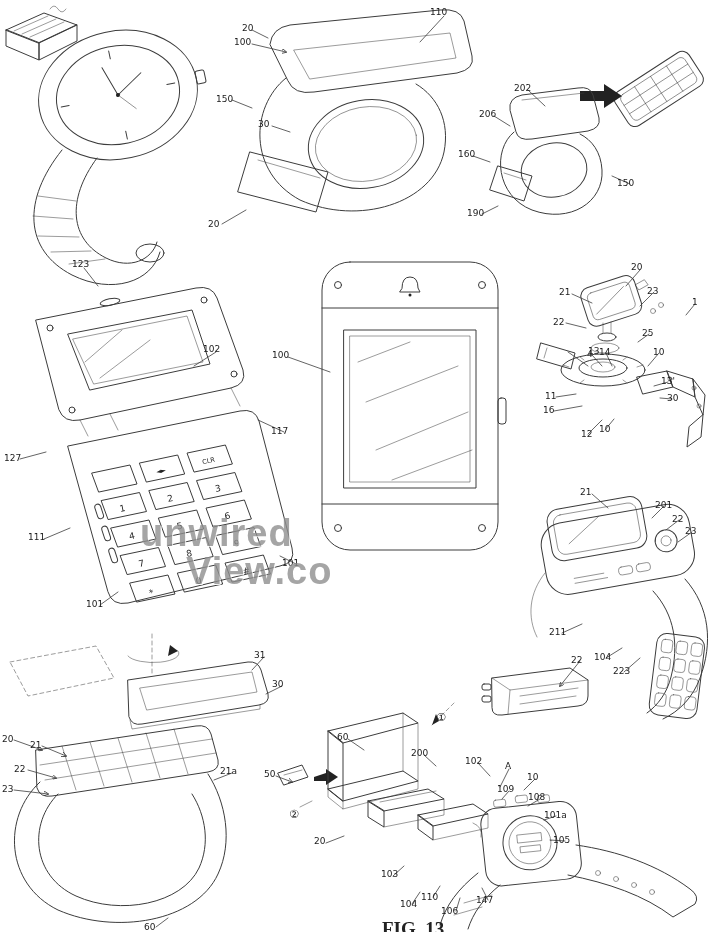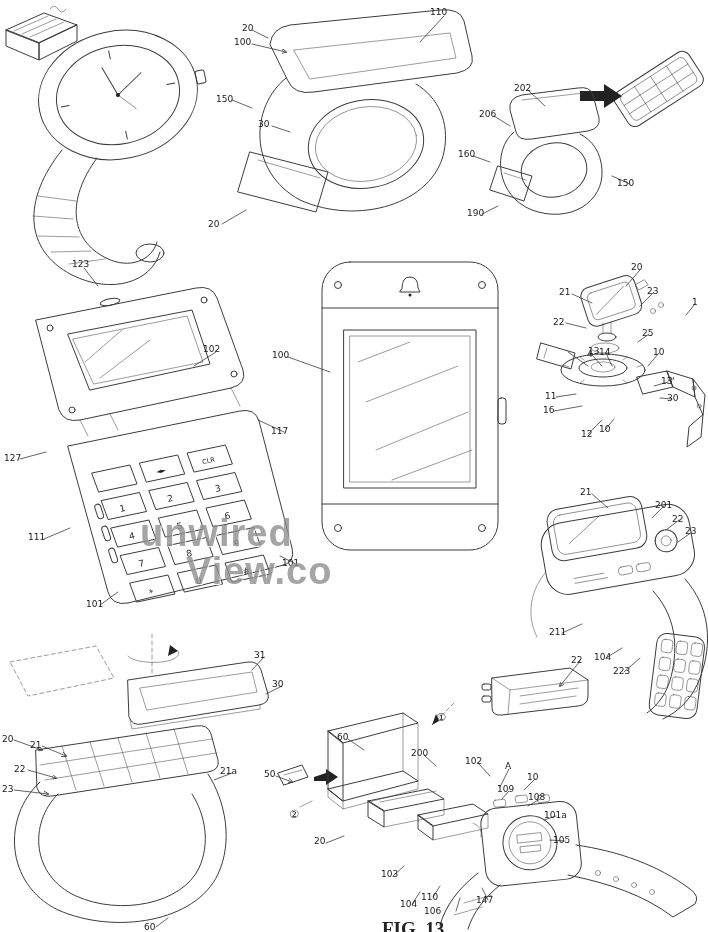--- a/index.html
+++ b/index.html
@@ -466,21 +466,21 @@
   <span class="ref" style="left:505px;top:762px">A</span>
   <span class="ref" style="left:527px;top:773px">10</span>
   <span class="ref" style="left:497px;top:785px">109</span>
   <span class="ref" style="left:528px;top:793px">108</span>
   <span class="ref" style="left:544px;top:811px">101a</span>
   <span class="ref" style="left:553px;top:836px">105</span>
   <span class="ref" style="left:314px;top:837px">20</span>
   <span class="ref" style="left:381px;top:870px">103</span>
   <span class="ref" style="left:400px;top:900px">104</span>
   <span class="ref" style="left:421px;top:893px">110</span>
-  <span class="ref" style="left:424px;top:907px">106</span>
+  <span class="ref" style="left:441px;top:907px">106</span>
   <span class="ref" style="left:476px;top:896px">147</span>
 
   <span class="ref" style="left:144px;top:923px">60</span>
 
   <div class="wm" style="left:140px;top:512px">unwired</div>
   <div class="wm" style="left:186px;top:550px">View.co</div>
 
   <div class="caption" style="left:382px;top:918px">FIG. 13</div>
 
 </div>

